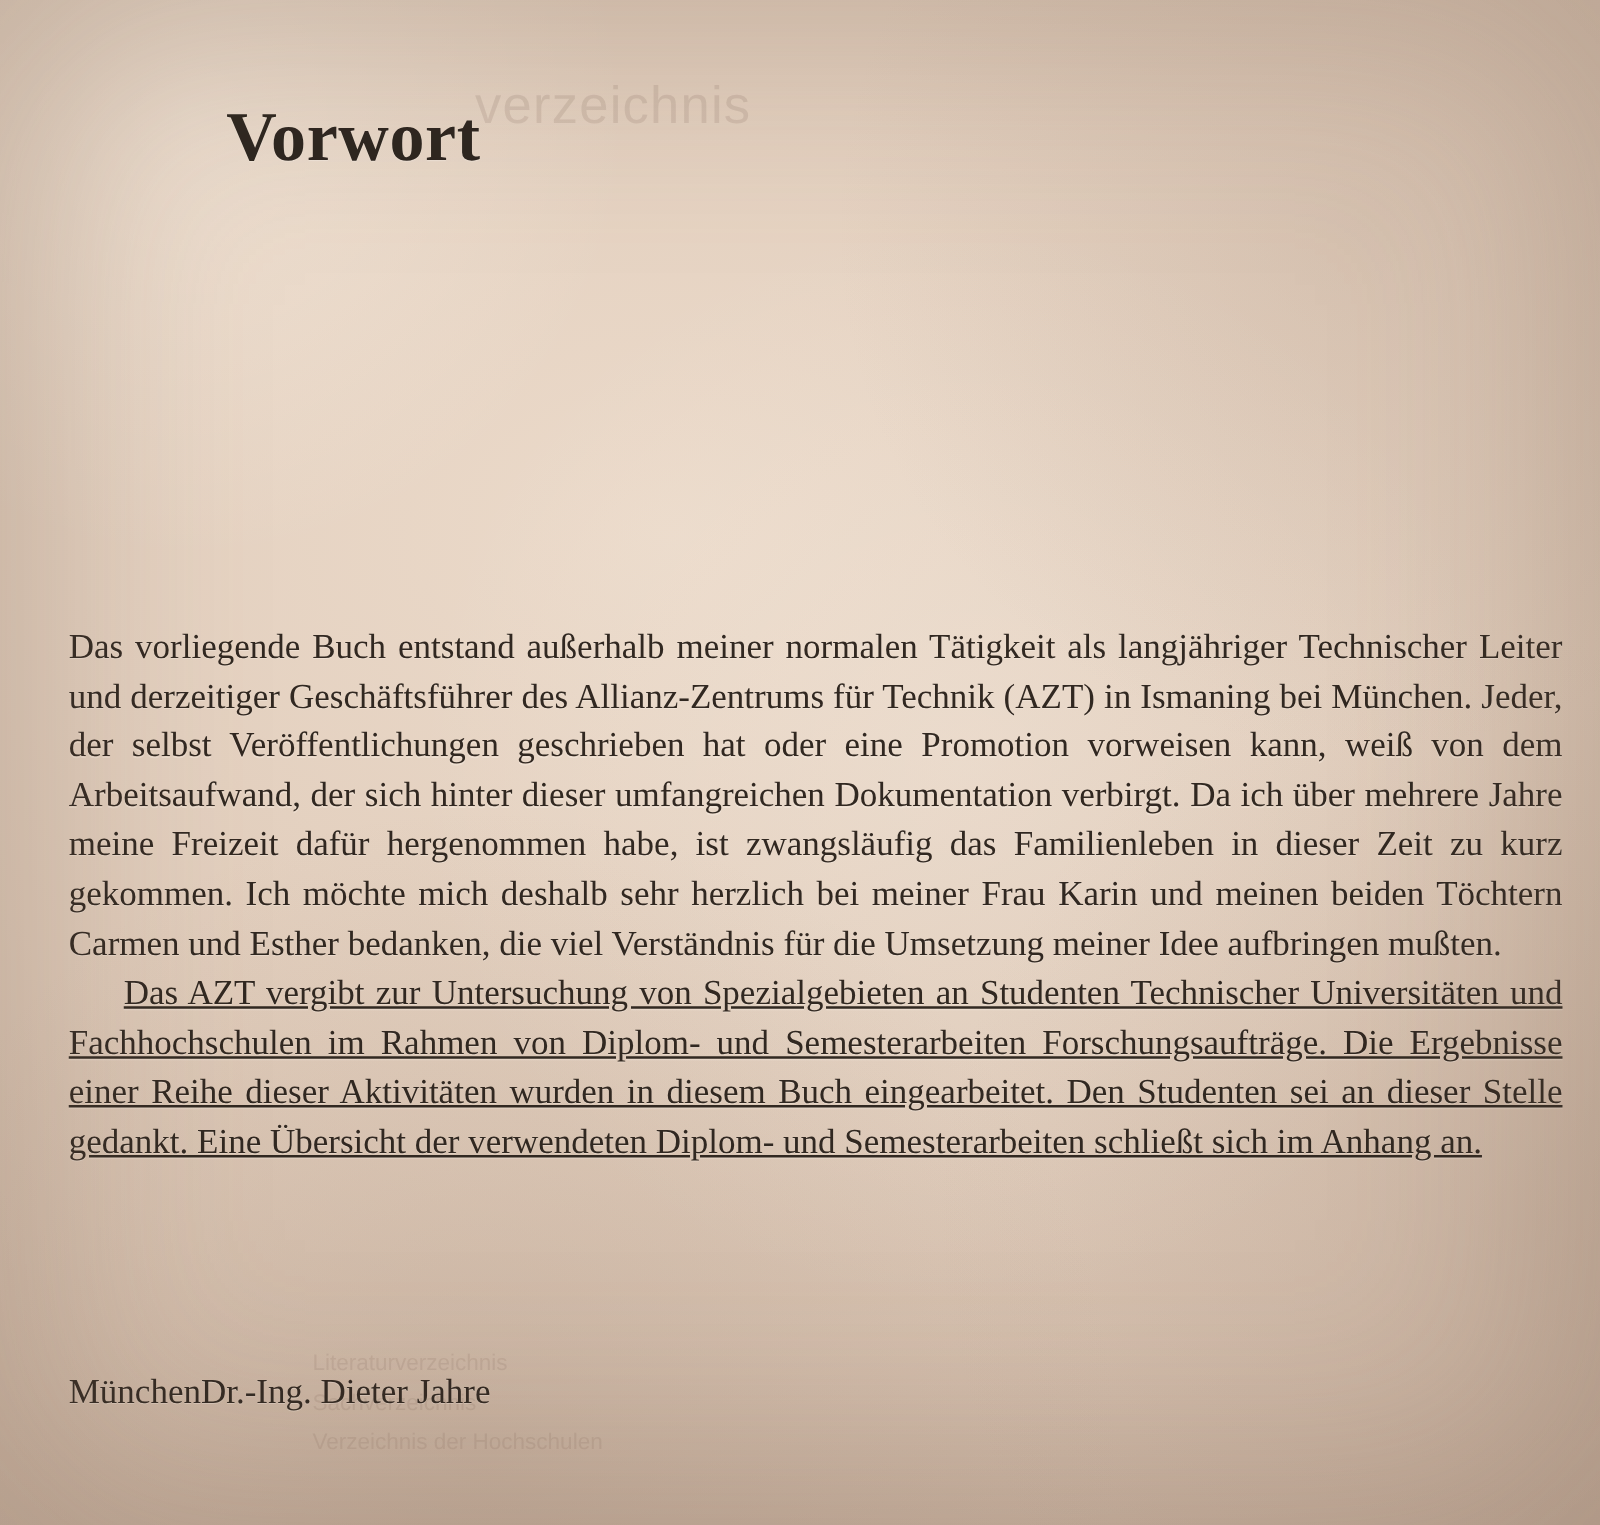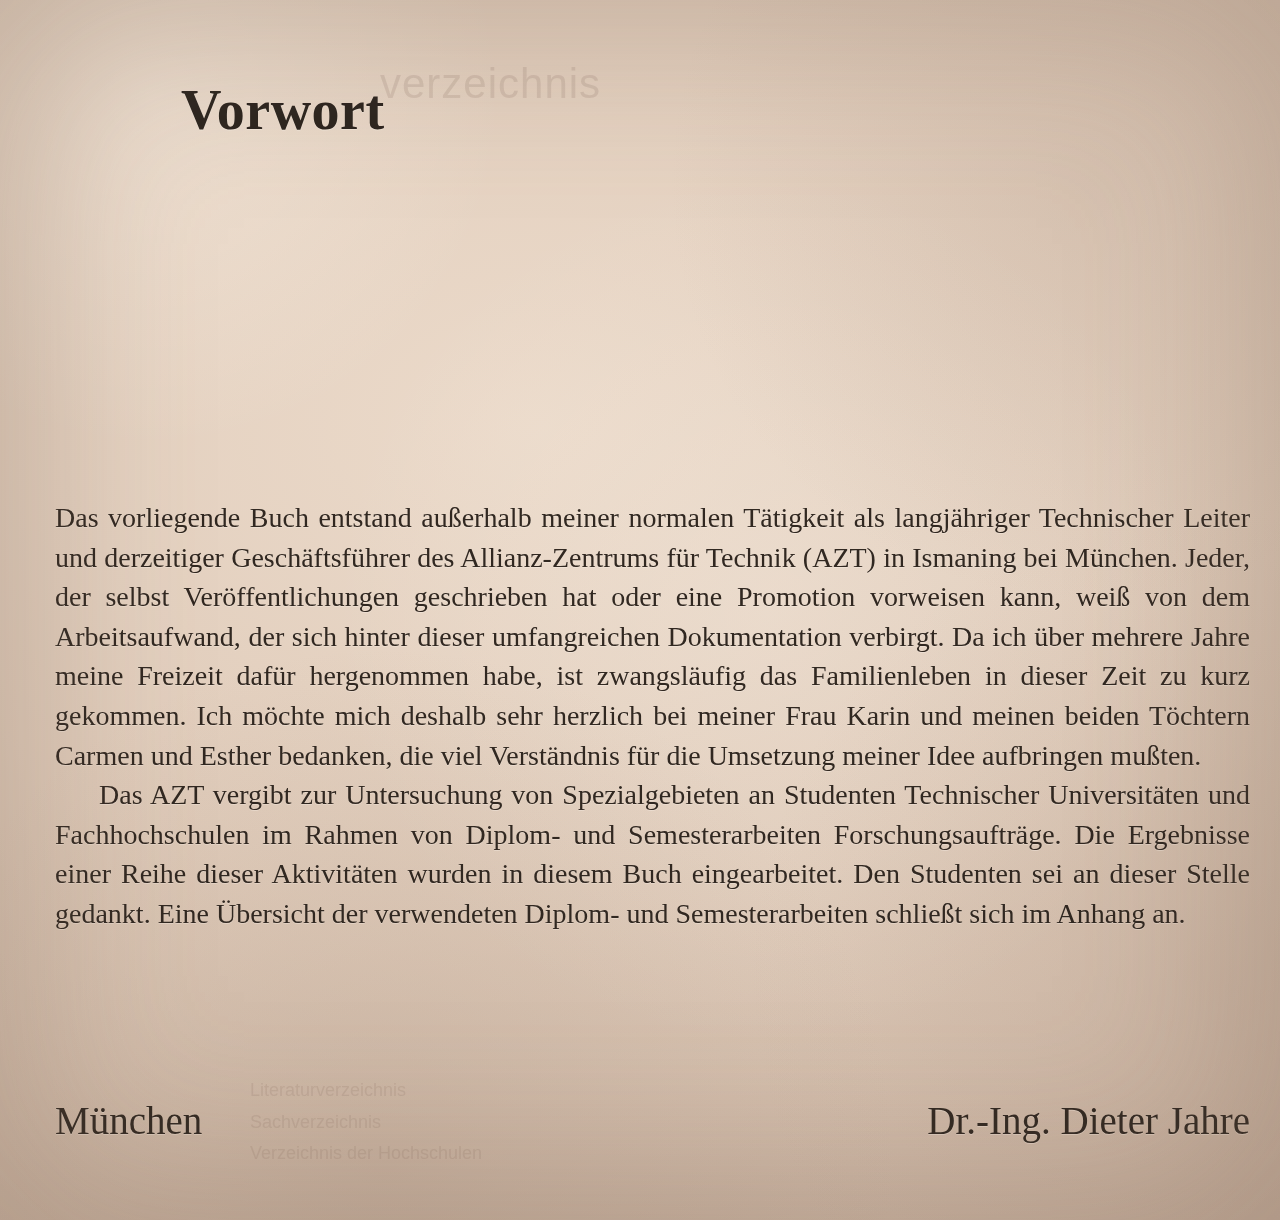--- a/index.html
+++ b/index.html
@@ -87,30 +87,30 @@
     line-height: 1.415;
     color: #312821;
     text-align: justify;
     text-shadow: 0 1px 0.5px rgba(255,250,242,0.30);
   }
   #body-text p {
     margin: 0;
   }
   #body-text p.indent {
     text-indent: 44px;
+    text-decoration: underline;
   }
   #signature {
     position: absolute;
     left: 55px;
     top: 1098px;
     width: 1195px;
     display: flex;
-    justify-content: space-between;
     align-items: baseline;
-    font-size: 39px;
+    font-size: 28px;
     color: #312821;
     text-shadow: 0 1px 0.5px rgba(255,250,242,0.30);
   }
   #vignette {
     position: absolute;
     inset: 0;
     box-shadow: inset 0 0 170px 40px rgba(120,95,76,0.28);
     pointer-events: none;
   }
 </style>

